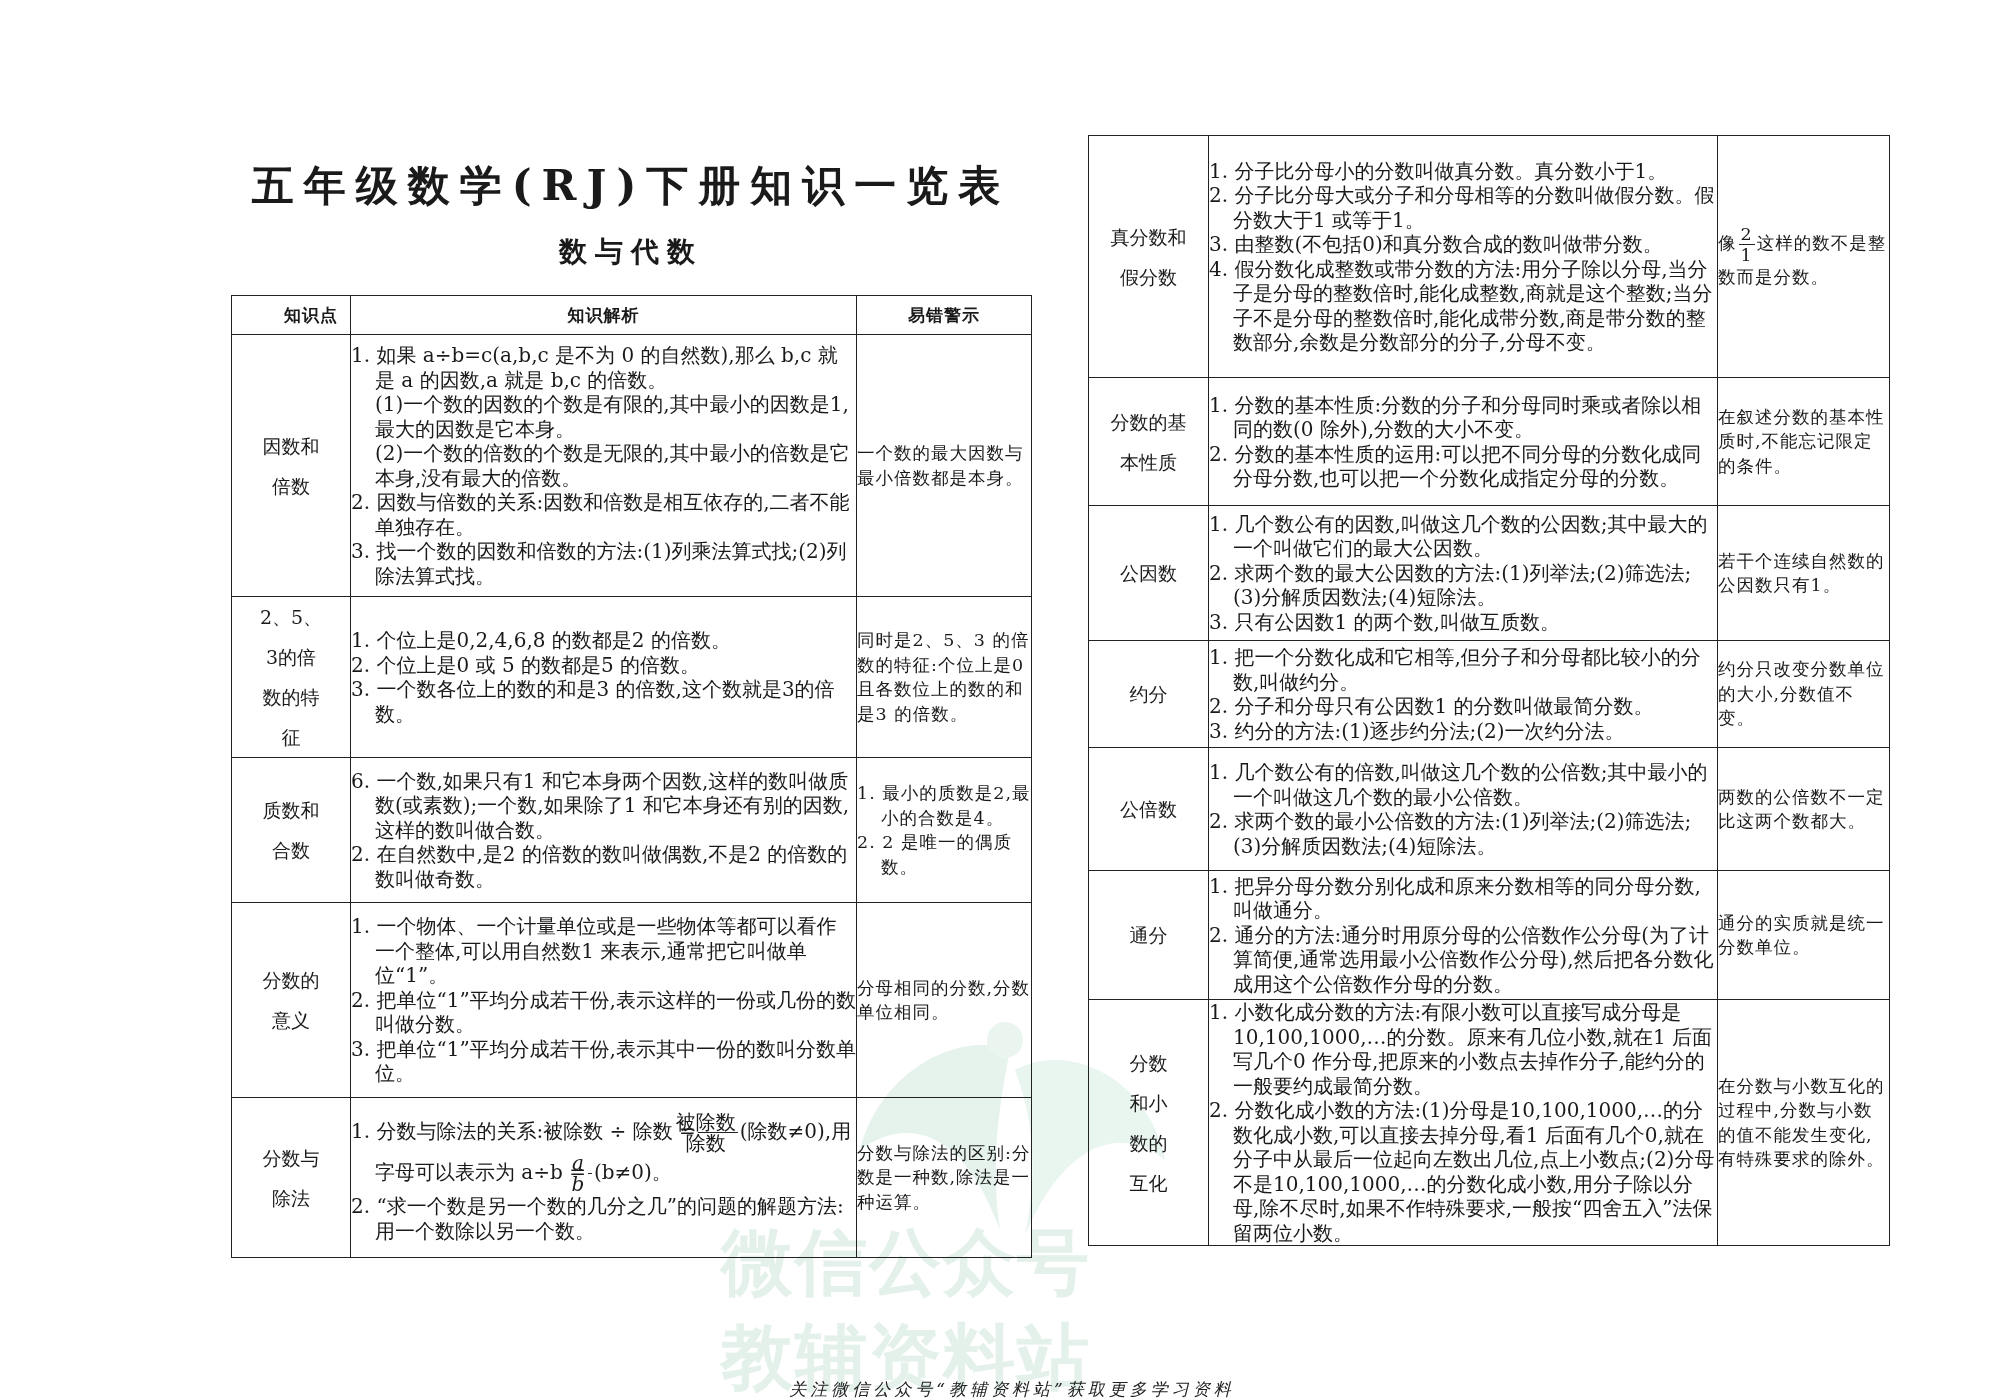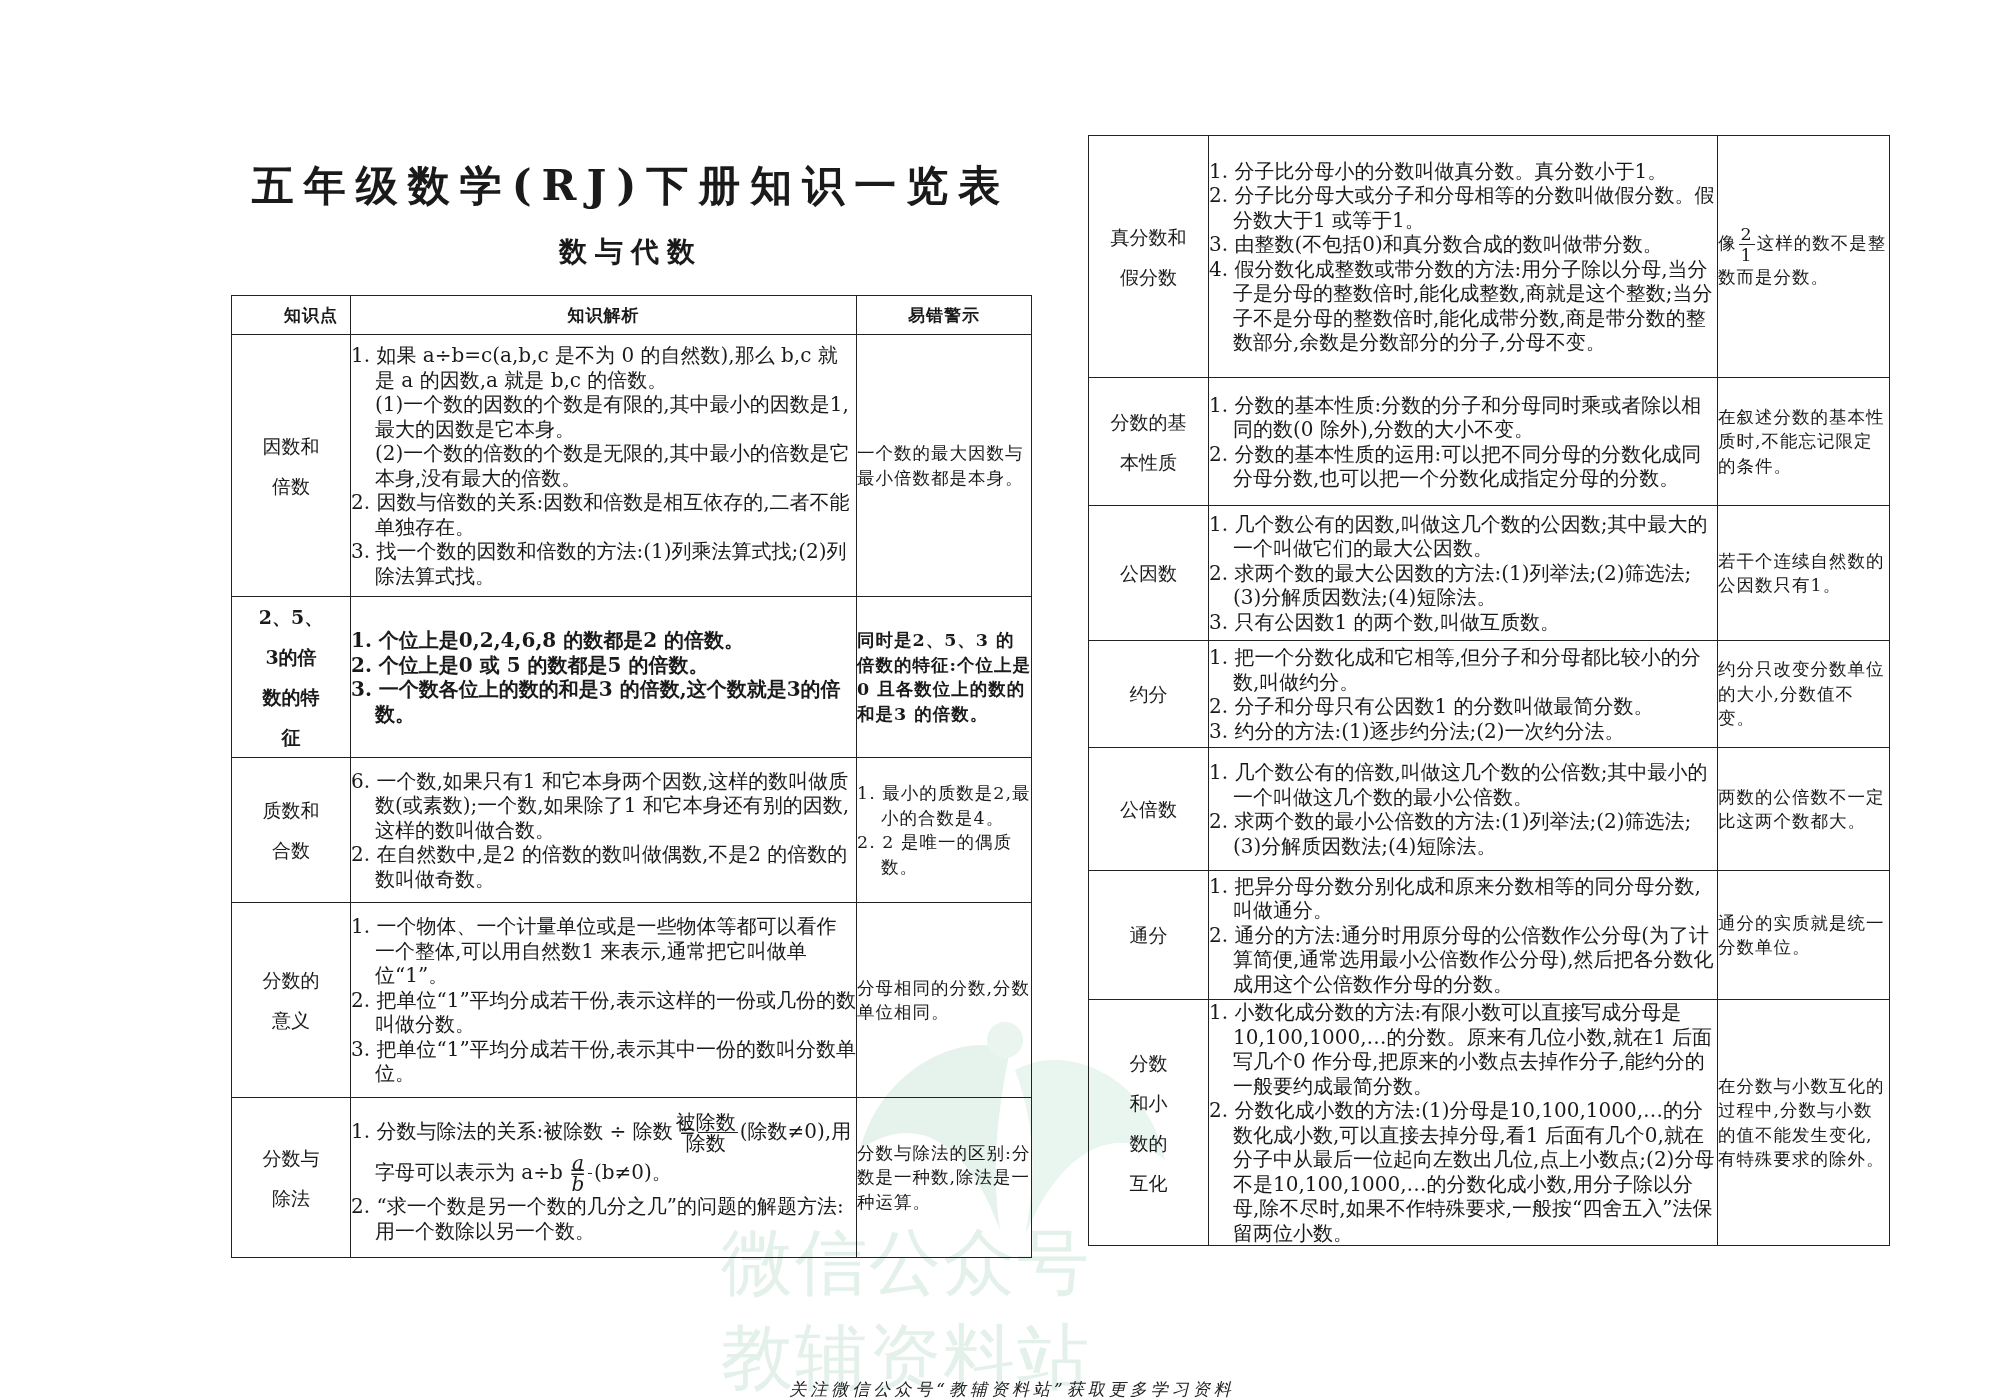--- a/index.html
+++ b/index.html
@@ -1,21 +1,21 @@
 <!DOCTYPE html>
 <html><head>
 <meta charset="utf-8">
 <style>
   html, body { margin:0; padding:0; background:#fff; }
   body { width:2000px; height:1400px; position:relative; overflow:hidden;
          font-family:"DejaVu Serif","Liberation Serif",serif; color:#1a1a1a; }
   .watermark { position:absolute; pointer-events:none; z-index:0; }
   .wm-leaf { left:840px; top:1010px; width:340px; height:240px; }
   .wm-text { left:0; width:1812px; text-align:center; font-family:"DejaVu Sans","Liberation Sans",sans-serif;
-             font-weight:normal; color:#e3f1ea; letter-spacing:2px; }
+             font-weight:bold; color:#e3f1ea; letter-spacing:2px; }
   .wm-line1 { top:1215px; font-size:72px; }
   .wm-line2 { top:1310px; font-size:72px; }
 
   .title { position:absolute; left:231px; width:800px; top:158px; text-align:center;
            font-size:42px; font-weight:bold; letter-spacing:10px; z-index:2; }
   .subtitle { position:absolute; left:231px; width:800px; top:233px; text-align:center;
               font-size:28px; font-weight:bold; letter-spacing:8px; z-index:2; }
 
   table.kt { position:absolute; border-collapse:collapse; z-index:2; table-layout:fixed;
              background:transparent; }
@@ -72,21 +72,21 @@
       <td class="content">
         <div class="item">1. 如果 a÷b=c(a,b,c 是不为 0 的自然数),那么 b,c 就是 a 的因数,a 就是 b,c 的倍数。</div>
         <div class="sub">(1)一个数的因数的个数是有限的,其中最小的因数是1,最大的因数是它本身。</div>
         <div class="sub">(2)一个数的倍数的个数是无限的,其中最小的倍数是它本身,没有最大的倍数。</div>
         <div class="item">2. 因数与倍数的关系:因数和倍数是相互依存的,二者不能单独存在。</div>
         <div class="item">3. 找一个数的因数和倍数的方法:(1)列乘法算式找;(2)列除法算式找。</div>
       </td>
       <td class="warn">一个数的最大因数与最小倍数都是本身。</td>
     </tr>
 
-    <tr style="height:118px;font-weight:bold;">
+    <tr style="height:118px;">
       <td class="topic" style="padding:0 26px;">2、5、3的倍数的特征</td>
       <td class="content">
         <div class="item">1. 个位上是0,2,4,6,8 的数都是2 的倍数。</div>
         <div class="item">2. 个位上是0 或 5 的数都是5 的倍数。</div>
         <div class="item">3. 一个数各位上的数的和是3 的倍数,这个数就是3的倍数。</div>
       </td>
       <td class="warn">同时是2、5、3 的倍数的特征:个位上是0 且各数位上的数的和是3 的倍数。</td>
     </tr>
 
     <tr style="height:145px;">

